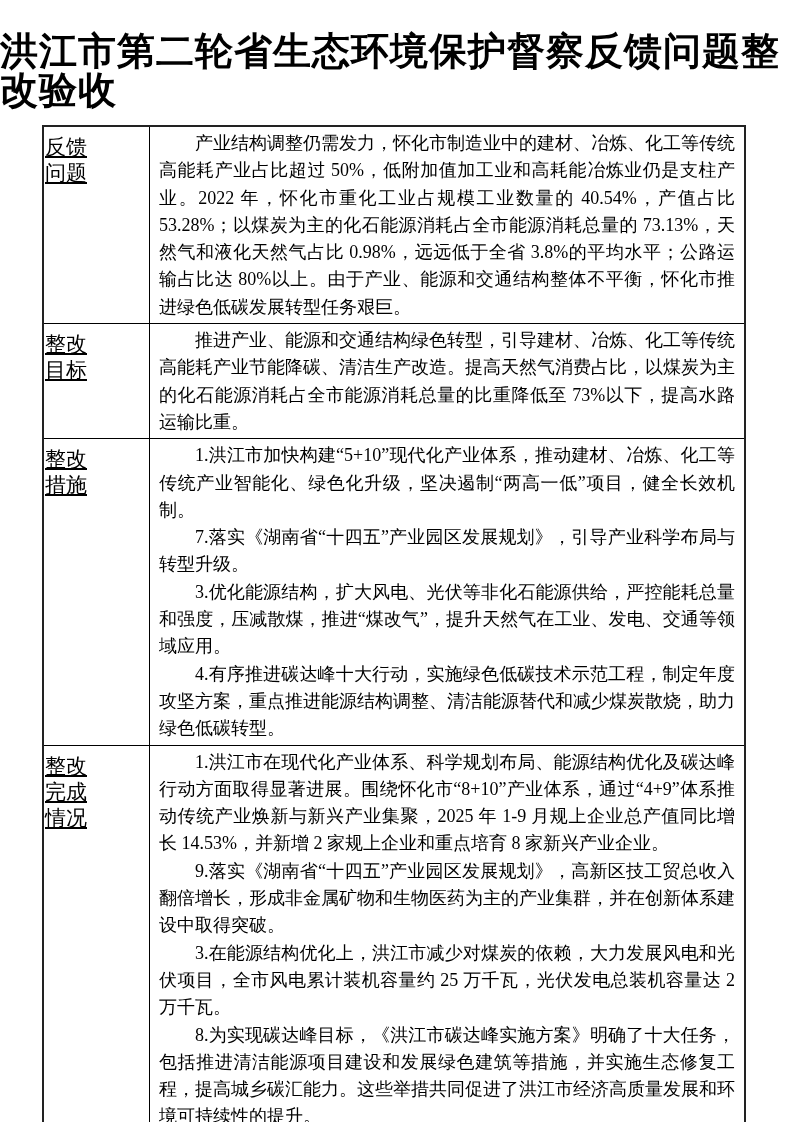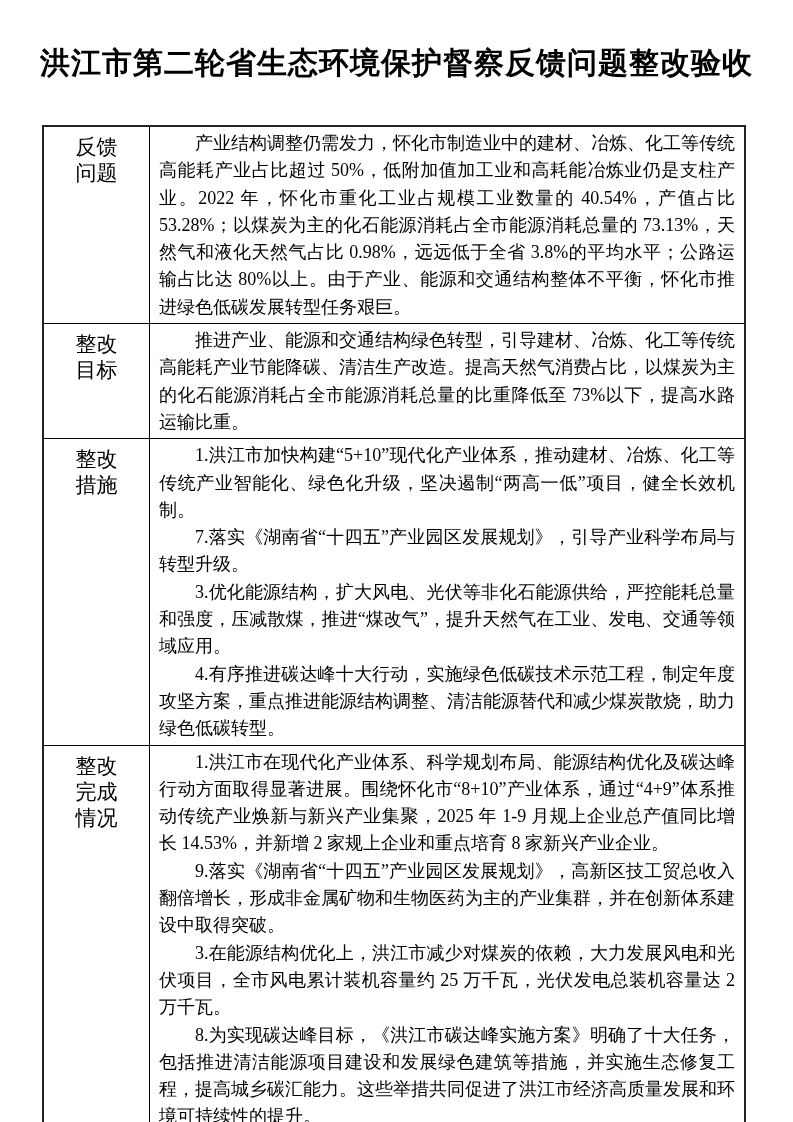--- a/index.html
+++ b/index.html
@@ -11,51 +11,50 @@
     position: relative;
     width: 793px;
     height: 1122px;
     background: #ffffff;
     font-family: "Liberation Serif", serif;
     color: #000000;
     overflow: hidden;
   }
   .doc-title {
     position: absolute;
-    top: 43px;
+    top: 32px;
     left: 0;
     width: 100%;
-    text-align: center;
     font-weight: bold;
-    font-size: 30px;
+    font-size: 38px;
     line-height: 39px;
     letter-spacing: 1px;
   }
   table.notice-table {
     position: absolute;
     left: 42px;
     top: 125px;
     width: 704px;
     border-collapse: collapse;
     table-layout: fixed;
   }
   table.notice-table, table.notice-table td {
     border: 1px solid #000000;
   }
   table.notice-table {
     border: 2px solid #222222;
   }
   td.label-cell {
     width: 103px;
-    text-align: center;
     vertical-align: top;
     font-size: 21px;
     line-height: 26px;
     padding-top: 7px;
     white-space: pre-line;
+    text-decoration: underline;
   }
   td.label-cell.mid {
     vertical-align: middle;
     padding-top: 0;
   }
   td.content-cell {
     vertical-align: top;
     padding: 3px 9px 2px 9px;
     font-size: 18px;
     line-height: 27.3px;

